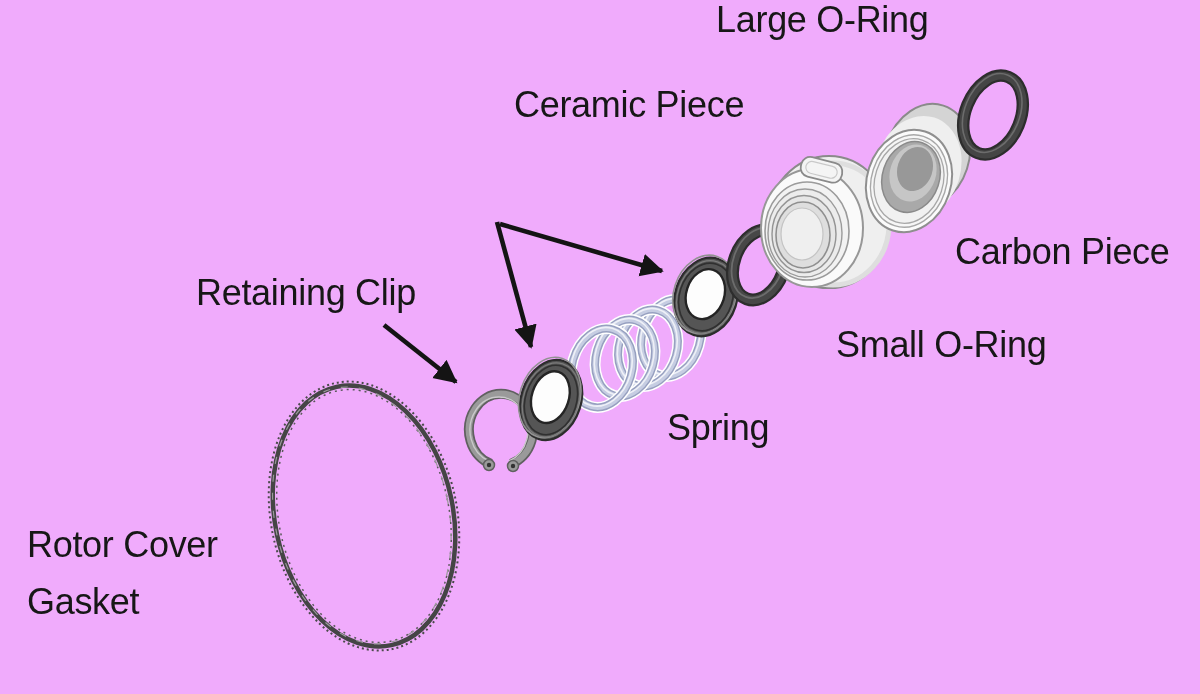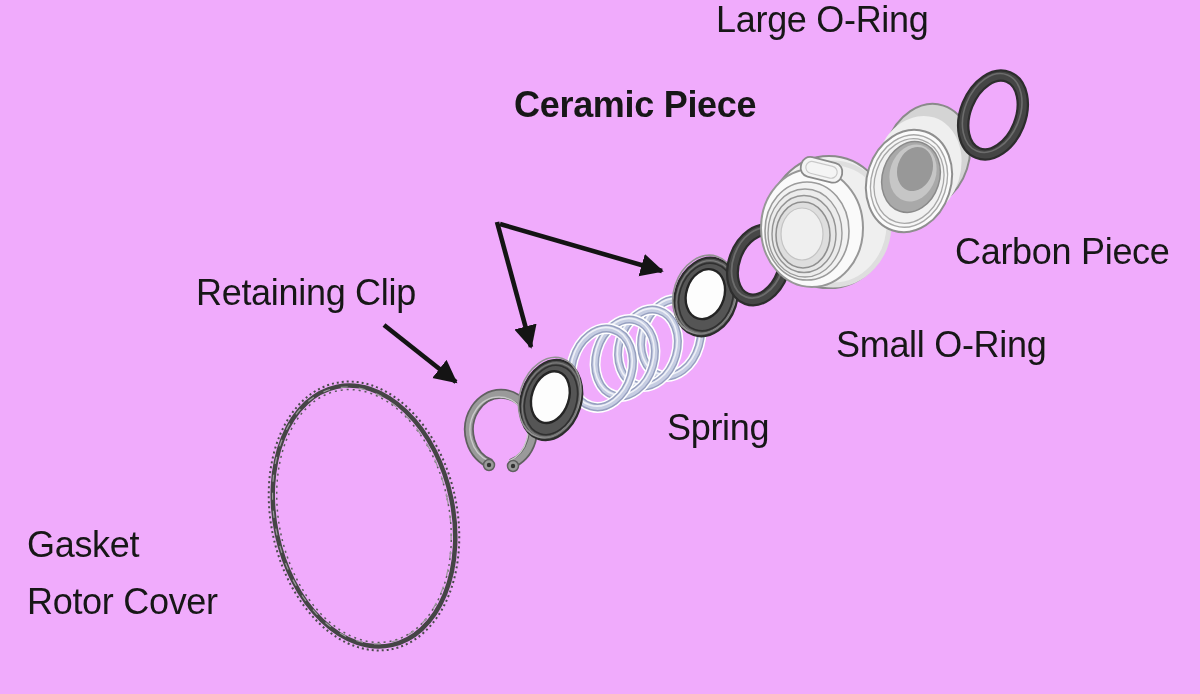--- a/index.html
+++ b/index.html
@@ -13,21 +13,21 @@
   .label{
     position:absolute;
     font-size:36px;
     line-height:44px;
     color:#171717;
     white-space:nowrap;
     letter-spacing:-0.3px;
   }
   .label.two-line{line-height:57px;}
   .lbl-large-o-ring   {left:716px; top:-2px;}
-  .lbl-ceramic-piece  {left:514px; top:83px;font-weight:bold;}
+  .lbl-ceramic-piece  {left:514px; top:83px;}
   .lbl-washers        {left:368px; top:167px;}
   .lbl-carbon-piece   {left:955px; top:230px;}
   .lbl-retaining-clip {left:196px; top:271px;}
   .lbl-small-o-ring   {left:802px; top:323px;margin-left:34px;}
   .lbl-spring         {left:667px; top:406px;}
   .lbl-rotor-gasket   {left:27px;  top:516px;}
 </style>
 </head>
 <body>
 
@@ -145,17 +145,17 @@
     </g>
   </svg>
 
   <div class="label lbl-large-o-ring">Large O-Ring</div>
   <div class="label lbl-ceramic-piece">Ceramic Piece</div>
   <div class="label lbl-carbon-piece">Carbon Piece</div>
   <div class="label lbl-retaining-clip">Retaining Clip</div>
   <div class="label lbl-small-o-ring">Small O-Ring</div>
   <div class="label lbl-spring">Spring</div>
   <div class="label two-line lbl-rotor-gasket">
+    <div>Rotor Cover</div>
     <div>Gasket</div>
-    <div>Rotor Cover</div>
   </div>
 
 </div>
 
 </body></html>

